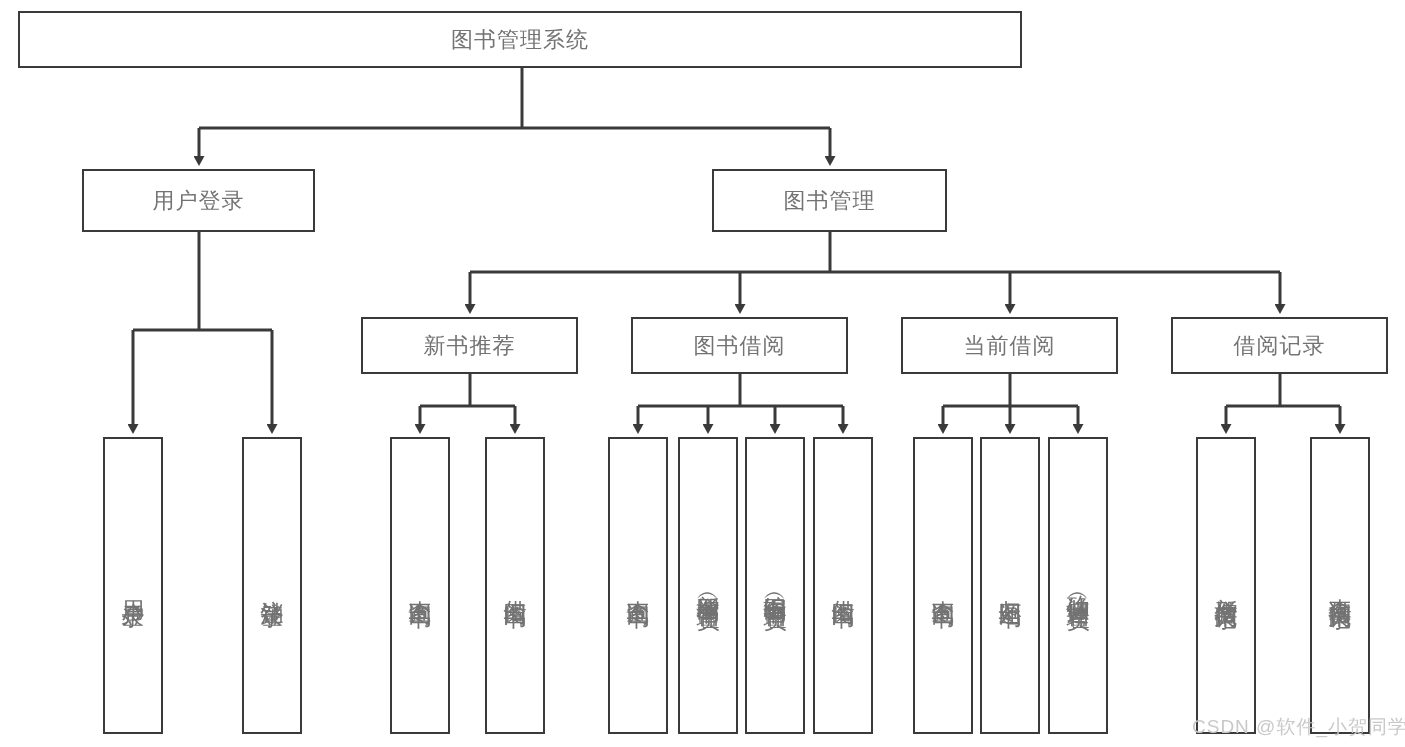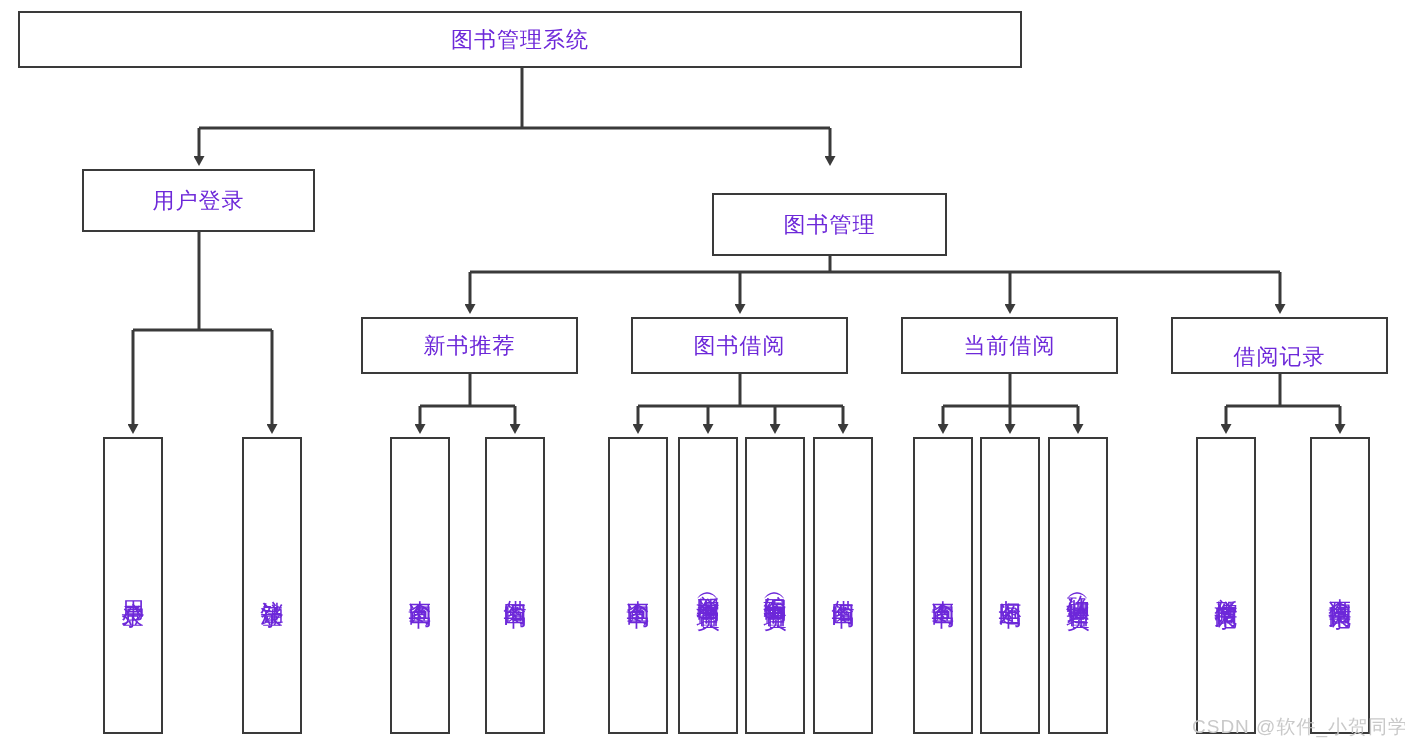--- a/index.html
+++ b/index.html
@@ -25,21 +25,21 @@
     height: 747px;
   }
   .node {
     position: absolute;
     box-sizing: border-box;
     background: #ffffff;
     border: 2.5px solid #3a3a3a;
     display: flex;
     align-items: center;
     justify-content: center;
-    color: #6d28d9;
+    color: #737373;
   }
   .node.horiz {
     font-size: 22px;
     letter-spacing: 1px;
   }
   .node.vert {
     writing-mode: vertical-rl;
     text-orientation: upright;
     font-size: 23px;
     line-height: 1.18;
@@ -119,34 +119,34 @@
     </g>
   </svg>
 
   <div class="node horiz" style="left:18px; top:11px; width:1004px; height:57px;">
     <span>图书管理系统</span>
   </div>
 
   <div class="node horiz" style="left:82px; top:169px; width:233px; height:63px;">
     <span>用户登录</span>
   </div>
-  <div class="node horiz" style="left:712px; top:169px; width:235px; height:63px;margin-top:24px;">
+  <div class="node horiz" style="left:712px; top:169px; width:235px; height:63px;">
     <span>图书管理</span>
   </div>
 
   <div class="node horiz" style="left:361px; top:317px; width:217px; height:57px;font-family:Liberation Mono, monospace;">
     <span>新书推荐</span>
   </div>
   <div class="node horiz" style="left:631px; top:317px; width:217px; height:57px;">
     <span>图书借阅</span>
   </div>
   <div class="node horiz" style="left:901px; top:317px; width:217px; height:57px;">
     <span>当前借阅</span>
   </div>
-  <div class="node horiz" style="left:1171px; top:317px; width:217px; height:57px;align-items:flex-end;">
+  <div class="node horiz" style="left:1171px; top:317px; width:217px; height:57px;">
     <span>借阅记录</span>
   </div>
 
   <div class="node vert" style="left:103px; top:437px; width:60px; height:297px;">
     <span class="txt">用户登录</span>
   </div>
   <div class="node vert" style="left:242px; top:437px; width:60px; height:297px;">
     <span class="txt">注销登录</span>
   </div>
 

